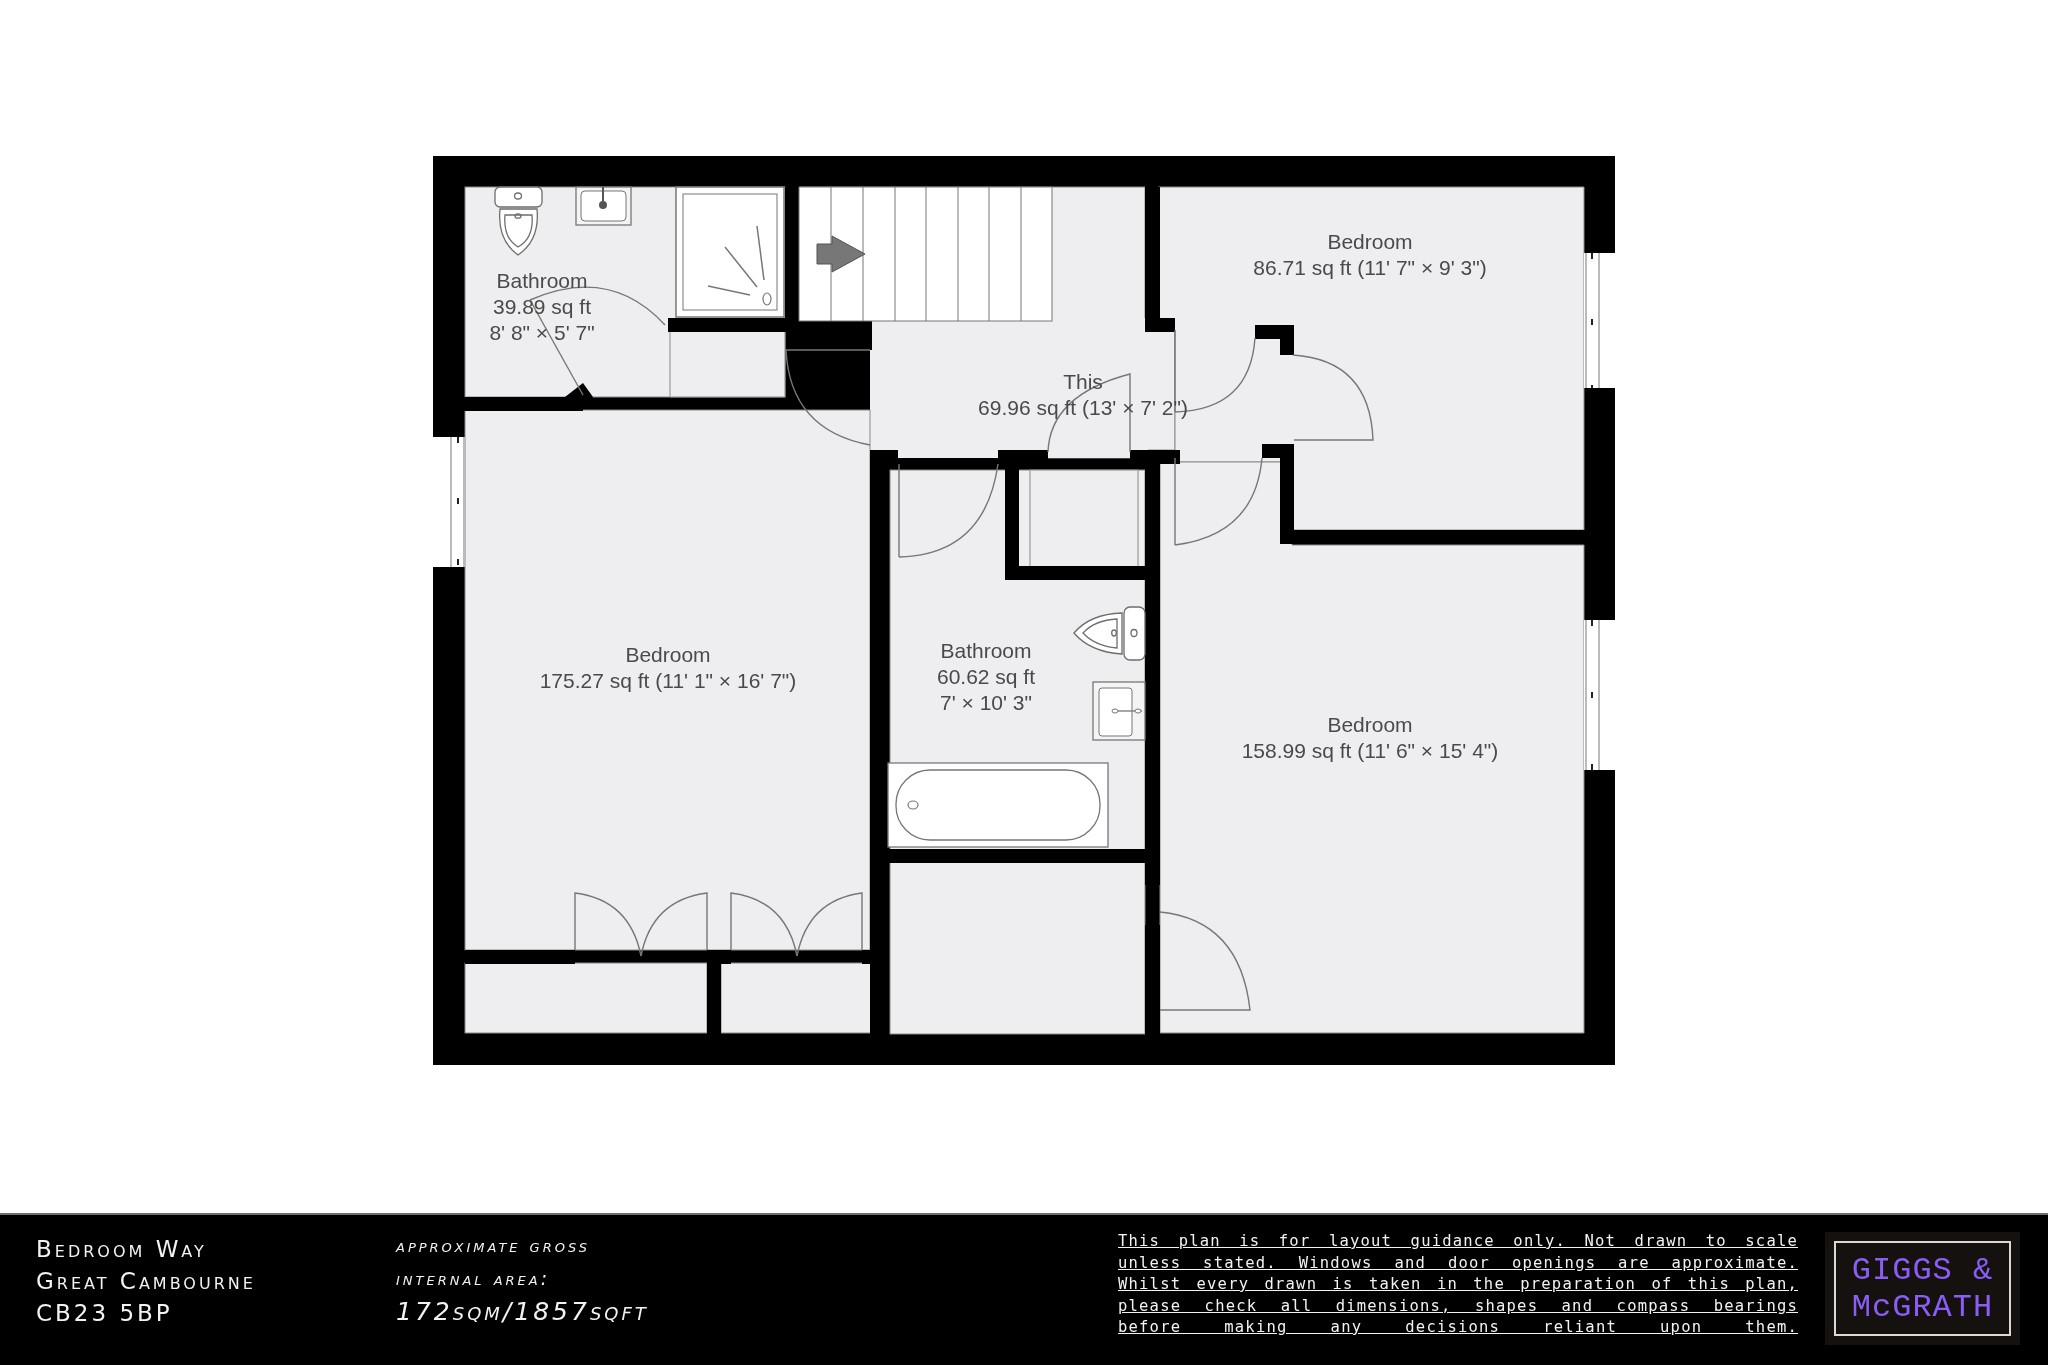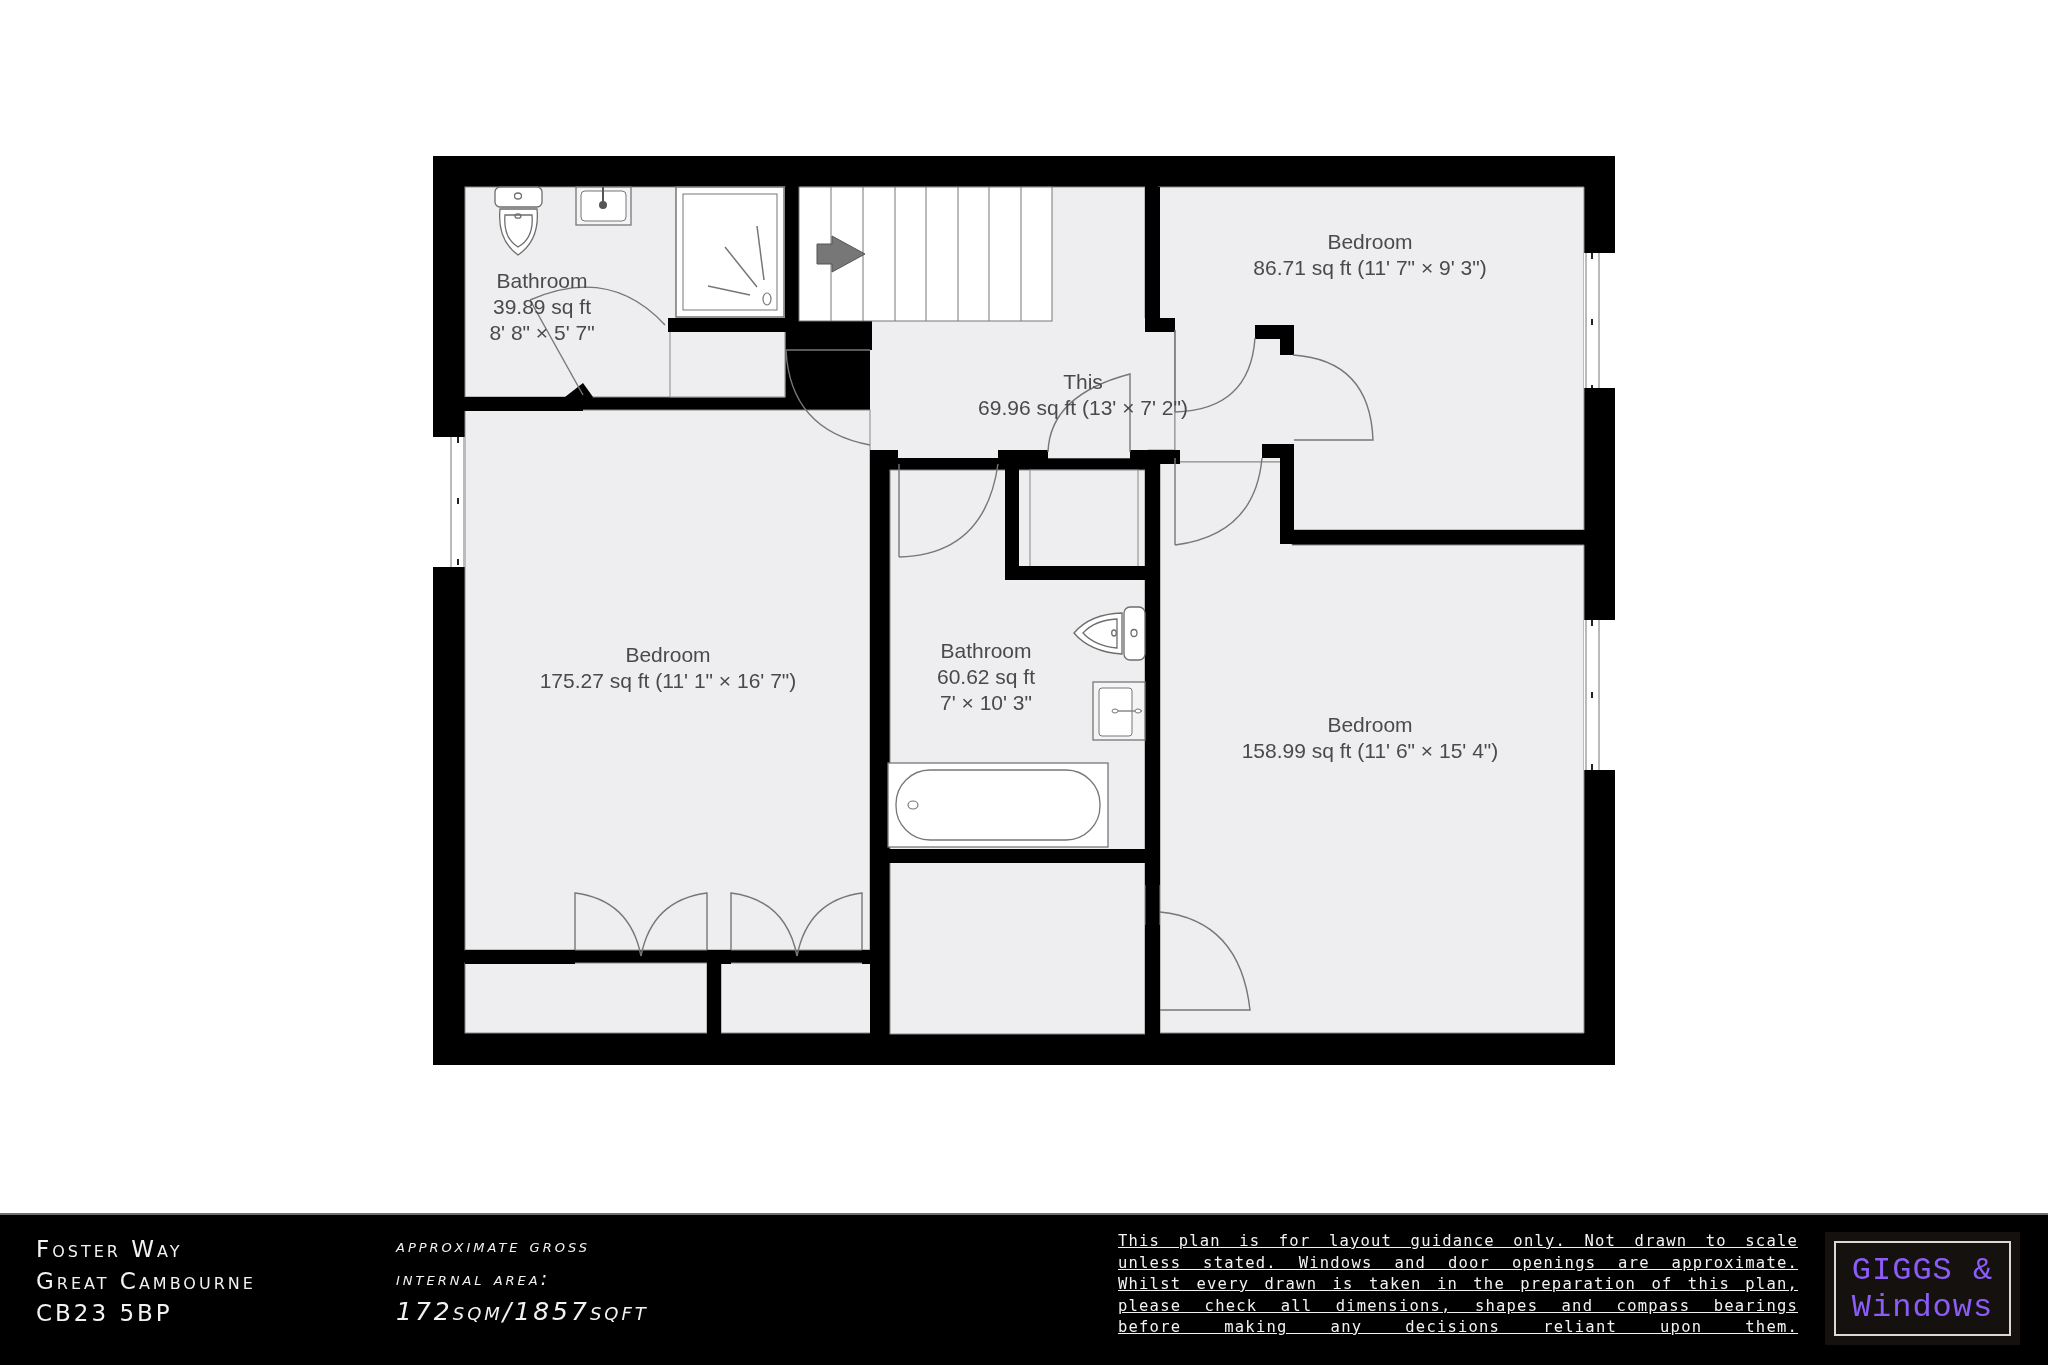--- a/index.html
+++ b/index.html
@@ -217,35 +217,35 @@
     <span>7' × 10' 3"</span>
   </div>
   <div class="room-label" style="left:1370px; top:712px;">
     <span>Bedroom</span>
     <span>158.99 sq ft (11' 6" × 15' 4")</span>
   </div>
 </div>
 
 <div class="footer">
   <div class="addr">
-    <span>Foster Way</span>
+    <span>Bedroom Way</span>
     <span>Great Cambourne</span>
     <span>CB23 5BP</span>
   </div>
   <div class="area">
     <span>Approximate gross</span>
     <span>internal area:</span>
     <span class="big">172sqm/1857sqft</span>
   </div>
   <div class="disclaimer">
     <span>This plan is for layout guidance only. Not drawn to scale</span>
     <span>unless stated. Windows and door openings are approximate.</span>
     <span>Whilst every drawn is taken in the preparation of this plan,</span>
     <span>please check all dimensions, shapes and compass bearings</span>
     <span>before making any decisions reliant upon them.</span>
   </div>
   <div class="logo">
     <div class="logo-inner">
       <span>GIGGS &amp;</span>
-      <span>Windows</span>
+      <span>McGRATH</span>
     </div>
   </div>
 </div>
 
 </body></html>

